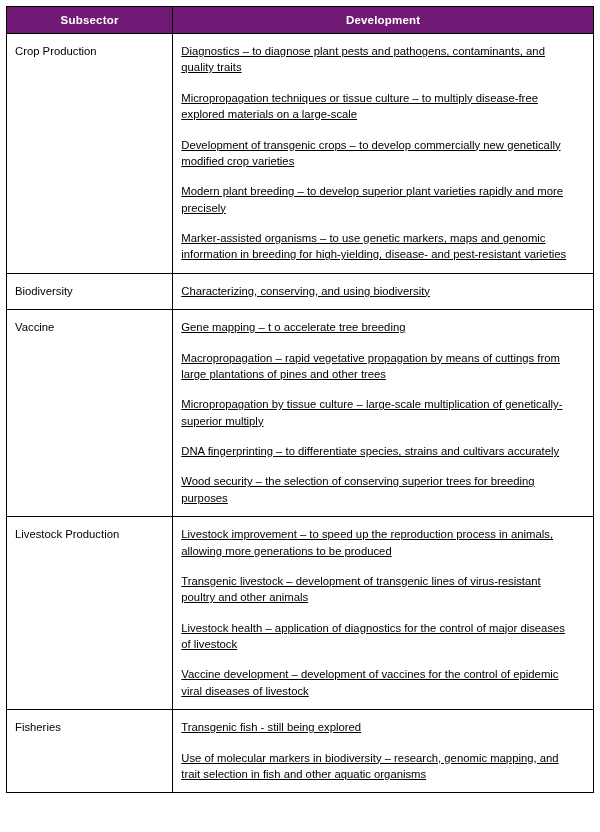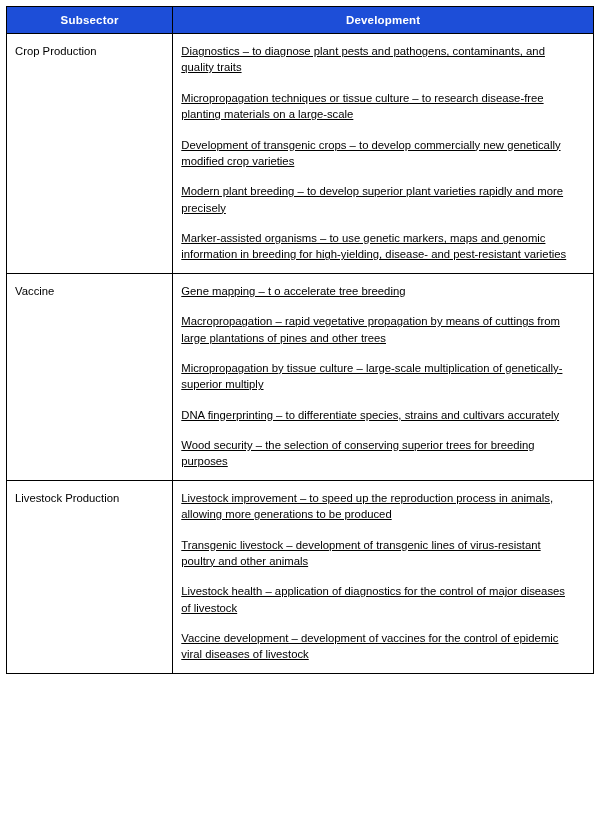--- a/index.html
+++ b/index.html
@@ -17,21 +17,21 @@
     box-sizing: border-box;
     padding: 6px 6px 0 6px;
   }
   table.matrix {
     width: 588px;
     border-collapse: collapse;
     table-layout: fixed;
     border: 1px solid #000000;
   }
   table.matrix th {
-    background: #1d4ed8;
+    background: #701a75;
     color: #ffffff;
     font-size: 11.5px;
     font-weight: bold;
     text-align: center;
     padding: 7px 4px 7px 4px;
     border: 1px solid #000000;
     letter-spacing: 0.2px;
   }
   table.matrix td {
     border: 1px solid #000000;
@@ -73,27 +73,33 @@
         <th>Subsector</th>
         <th>Development</th>
       </tr>
     </thead>
     <tbody>
 
       <tr>
         <td class="subsector">Crop Production</td>
         <td class="apps">
           <p class="app-item">Diagnostics – to diagnose plant pests and pathogens, contaminants, and quality traits</p>
-          <p class="app-item">Micropropagation techniques or tissue culture – to research disease-free planting materials on a large-scale</p>
+          <p class="app-item">Micropropagation techniques or tissue culture – to multiply disease-free explored materials on a large-scale</p>
           <p class="app-item">Development of transgenic crops – to develop commercially new genetically modified crop varieties</p>
           <p class="app-item">Modern plant breeding – to develop superior plant varieties rapidly and more precisely</p>
           <p class="app-item">Marker-assisted organisms – to use genetic markers, maps and genomic information in breeding for high-yielding, disease- and pest-resistant varieties</p>
         </td>
       </tr>
 
+      <tr>
+        <td class="subsector">Biodiversity</td>
+        <td class="apps tight">
+          <p class="app-item">Characterizing, conserving, and using biodiversity</p>
+        </td>
+      </tr>
 
       <tr>
         <td class="subsector">Vaccine</td>
         <td class="apps">
           <p class="app-item">Gene mapping – t o accelerate tree breeding</p>
           <p class="app-item">Macropropagation – rapid vegetative propagation by means of cuttings from large plantations of pines and other trees</p>
           <p class="app-item">Micropropagation by tissue culture – large-scale multiplication of genetically-superior multiply</p>
           <p class="app-item">DNA fingerprinting – to differentiate species, strains and cultivars accurately</p>
           <p class="app-item">Wood security – the selection of conserving superior trees for breeding purposes</p>
         </td>
@@ -102,16 +108,23 @@
       <tr>
         <td class="subsector">Livestock Production</td>
         <td class="apps">
           <p class="app-item">Livestock improvement – to speed up the reproduction process in animals, allowing more generations to be produced</p>
           <p class="app-item">Transgenic livestock – development of transgenic lines of virus-resistant poultry and other animals</p>
           <p class="app-item">Livestock health – application of diagnostics for the control of major diseases of livestock</p>
           <p class="app-item">Vaccine development – development of vaccines for the control of epidemic viral diseases of livestock</p>
         </td>
       </tr>
 
+      <tr>
+        <td class="subsector">Fisheries</td>
+        <td class="apps">
+          <p class="app-item">Transgenic fish - still being explored</p>
+          <p class="app-item">Use of molecular markers in biodiversity – research, genomic mapping, and trait selection in fish and other aquatic organisms</p>
+        </td>
+      </tr>
 
     </tbody>
   </table>
 </div>
 
 </body></html>

